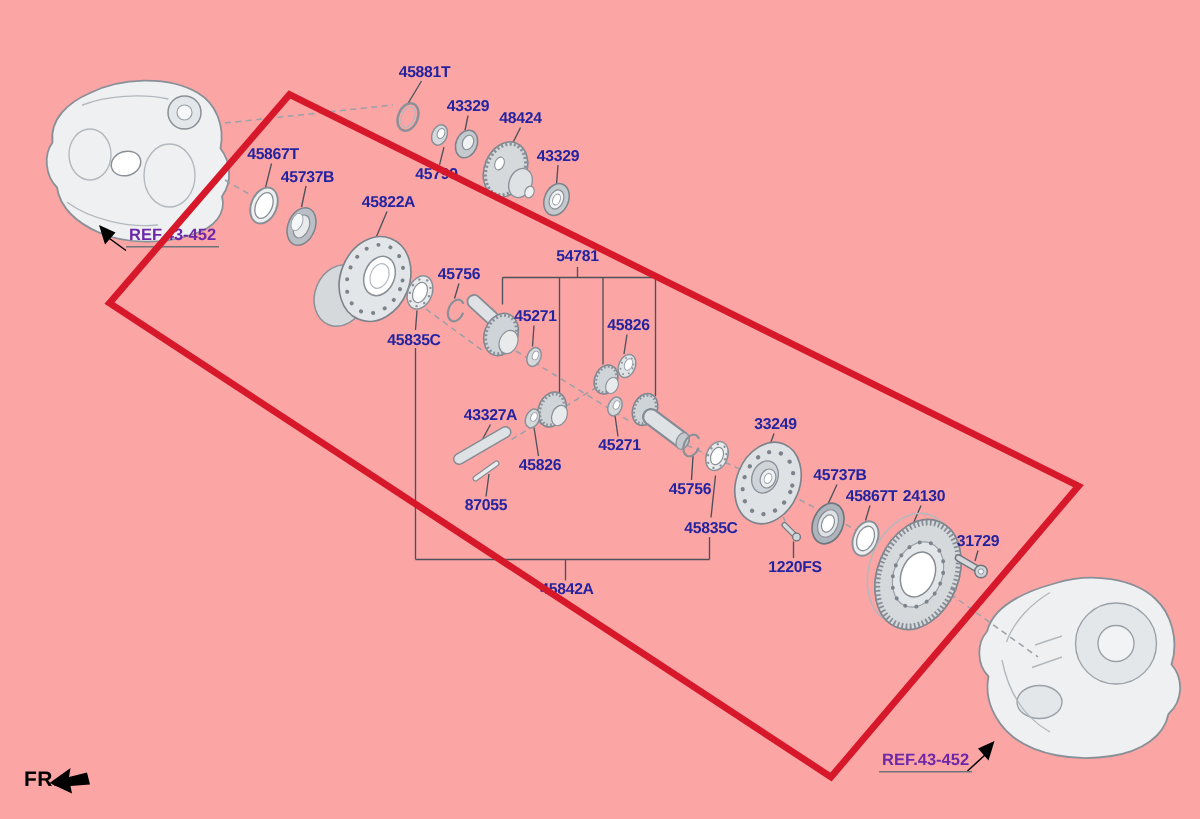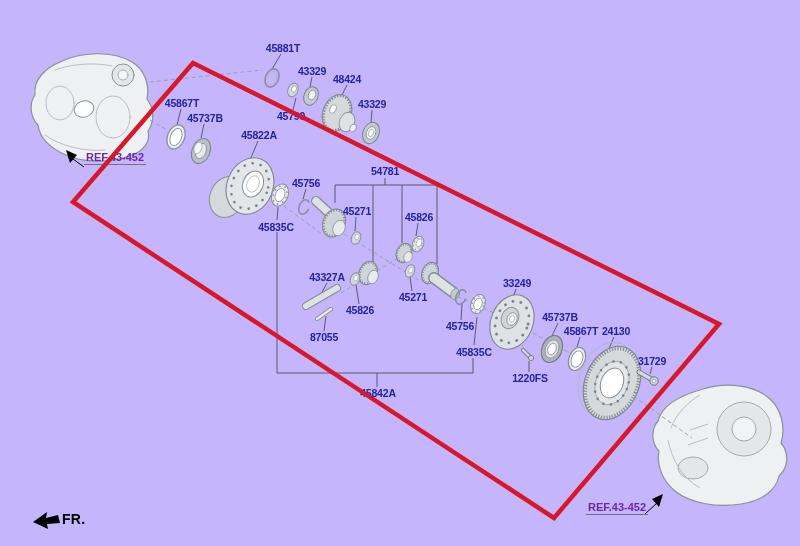--- a/index.html
+++ b/index.html
@@ -1,35 +1,35 @@
 <!DOCTYPE html>
 <html><head>
 <meta charset="utf-8">
 <style>
   html,body{margin:0;padding:0;background:#fff;}
   .stage{
-    position:relative;width:800px;height:546px;background:#c4b5fd;
+    position:relative;width:800px;height:546px;background:#fca5a5;
     font-family:"Liberation Sans",sans-serif;overflow:hidden;
   }
   .stage svg{position:absolute;left:0;top:0;}
   #art{z-index:1;}
   #red-overlay{z-index:3;pointer-events:none;}
   .plabel{
     position:absolute;z-index:2;transform:translateX(-50%);
     font-size:10.5px;font-weight:700;color:#2323a0;
     white-space:nowrap;letter-spacing:-0.2px;line-height:12px;cursor:pointer;
   }
   .ref{
     position:absolute;z-index:2;font-size:11px;font-weight:700;color:#6d28a8;
     white-space:nowrap;line-height:12px;border-bottom:1.5px solid #6f747a;
     padding:0 2px 1px 2px;cursor:pointer;
   }
   .fr{
     position:absolute;z-index:2;font-size:14px;font-weight:700;color:#000;
-    line-height:15px;letter-spacing:0.3px;margin-left:46px;
+    line-height:15px;letter-spacing:0.3px;
   }
 </style>
 </head>
 <body>
 
 <div class="stage">
 
   <svg id="art" width="800" height="546" viewBox="0 0 800 546">
 
     <g stroke-linecap="round">

